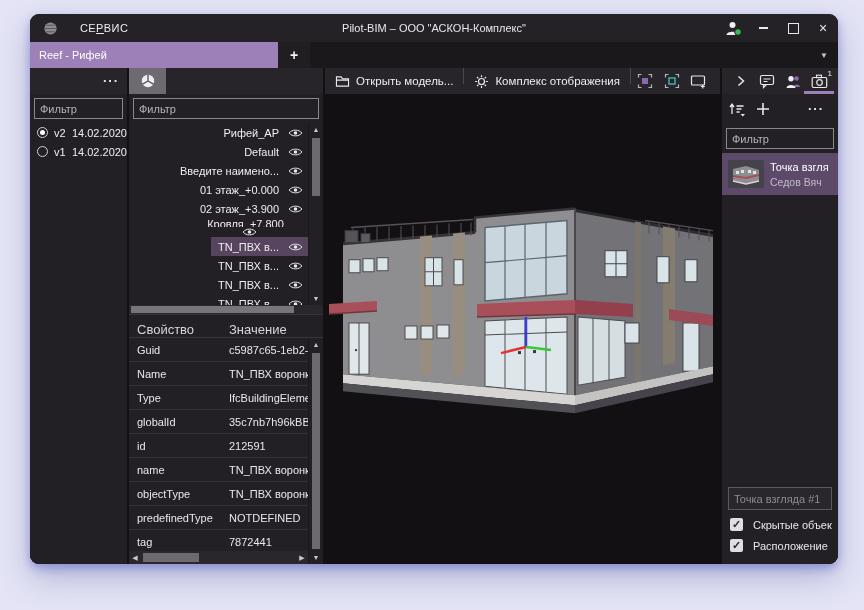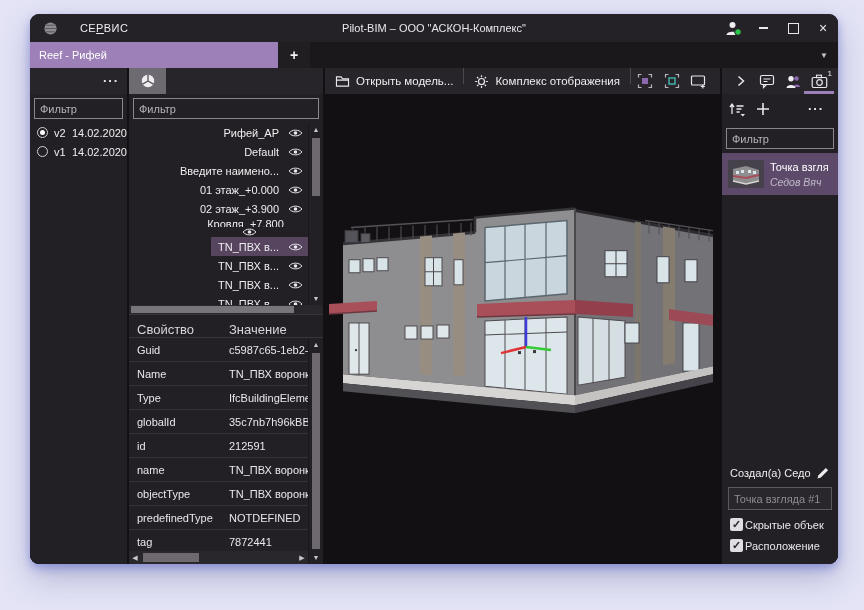--- a/index.html
+++ b/index.html
@@ -79,29 +79,29 @@
   
   .rp-head { height:26px; background:#28252a; display:flex; align-items:center; padding:0 7px; justify-content:space-between; flex:none; }
   .rp-cell { position:relative; width:24px; height:26px; display:flex; align-items:center; justify-content:center; }
   .cam-badge { position:absolute; top:1px; right:-1px; font-size:8px; color:#efedf0; }
   .cam-underline { position:absolute; left:-3px; right:-3px; bottom:0; height:3px; background:#9d80b8; }
   .rp-actions { height:30px; display:flex; align-items:center; padding:0 6px; gap:10px; flex:none; }
   .vp-item { height:42px; background:#5d4a6b; display:flex; align-items:center; gap:6px; padding:4px 6px; flex:none; }
   .vp-thumb { width:36px; height:28px; background:#3b3840; border-radius:2px; overflow:hidden; flex:none; }
   .vp-texts { flex:1; min-width:0; }
   .vp-title { font-size:11px; color:#fff; white-space:nowrap; overflow:hidden; line-height:15px; }
-  .vp-author { font-size:10.5px; color:#c0bac6; white-space:nowrap; overflow:hidden; line-height:14px;font-style:italic; }
+  .vp-author { font-size:10.5px; color:#c0bac6; white-space:nowrap; overflow:hidden; line-height:14px; }
   .rp-spacer { flex:1; }
   .created-row { display:flex; align-items:center; padding:0 8px; height:22px; color:#efedf0; font-size:11px; flex:none; }
   .created-row .txt { white-space:nowrap; overflow:hidden; }
   .pencil { margin-left:auto; flex:none; display:flex; }
   .name-input-wrap { padding:3px 6px 4px; flex:none; }
   .name-input-wrap input { width:100%; height:23px; background:#2a272c; border:1px solid #5b5860; color:#8e8a93;
                            font-size:11px; padding:0 5px; outline:none; }
-  .crow { height:21px; display:flex; align-items:center; gap:2px; padding-left:8px; color:#e9e7ec; font-size:11px; flex:none; }
+  .crow { height:21px; display:flex; align-items:center; gap:10px; padding-left:8px; color:#e9e7ec; font-size:11px; flex:none; }
   .cbx { width:13px; height:13px; background:#e0dde3; border-radius:2px; flex:none; text-align:center; line-height:13px;
          font-size:11px; color:#2b282c; }
   .cbx.on::after { content:"✓"; font-weight:bold; }
   .rp-bottom-pad { height:8px; flex:none; }
   svg.ic { display:block; }
 </style>
 </head>
 <body>
 
 <div class="window">
@@ -524,28 +524,20 @@
               </g>
               <polyline points="5,21 18,24 31,21" stroke="#d6d5d3" stroke-width="1.5" fill="none"></polyline>
             </svg>
         </span>
         <span class="vp-texts">
           <span class="vp-title" style="display:block">Точка взгля</span>
           <span class="vp-author" style="display:block">Седов Вяч</span>
         </span>
       </div>
       <div class="rp-spacer"></div>
-      <div class="created-row">
-        <span class="txt">Создал(а) Седо</span>
-        <span class="pencil">
-          <svg class="ic" width="14" height="14" viewBox="0 0 14 14">
-              <path d="M1.5 12.5 L2.5 9.2 L9.8 1.9 L12.1 4.2 L4.8 11.5 Z" fill="#efedf0"></path>
-            </svg>
-        </span>
-      </div>
       <div class="name-input-wrap">
         <input value="Точка взгляда #1" style="">
       </div>
       <div>
 
       <label class="crow">
             <span class="cbx on"></span>
             <span class="clabel">Скрытые объек</span>
           </label>
           <label class="crow">

